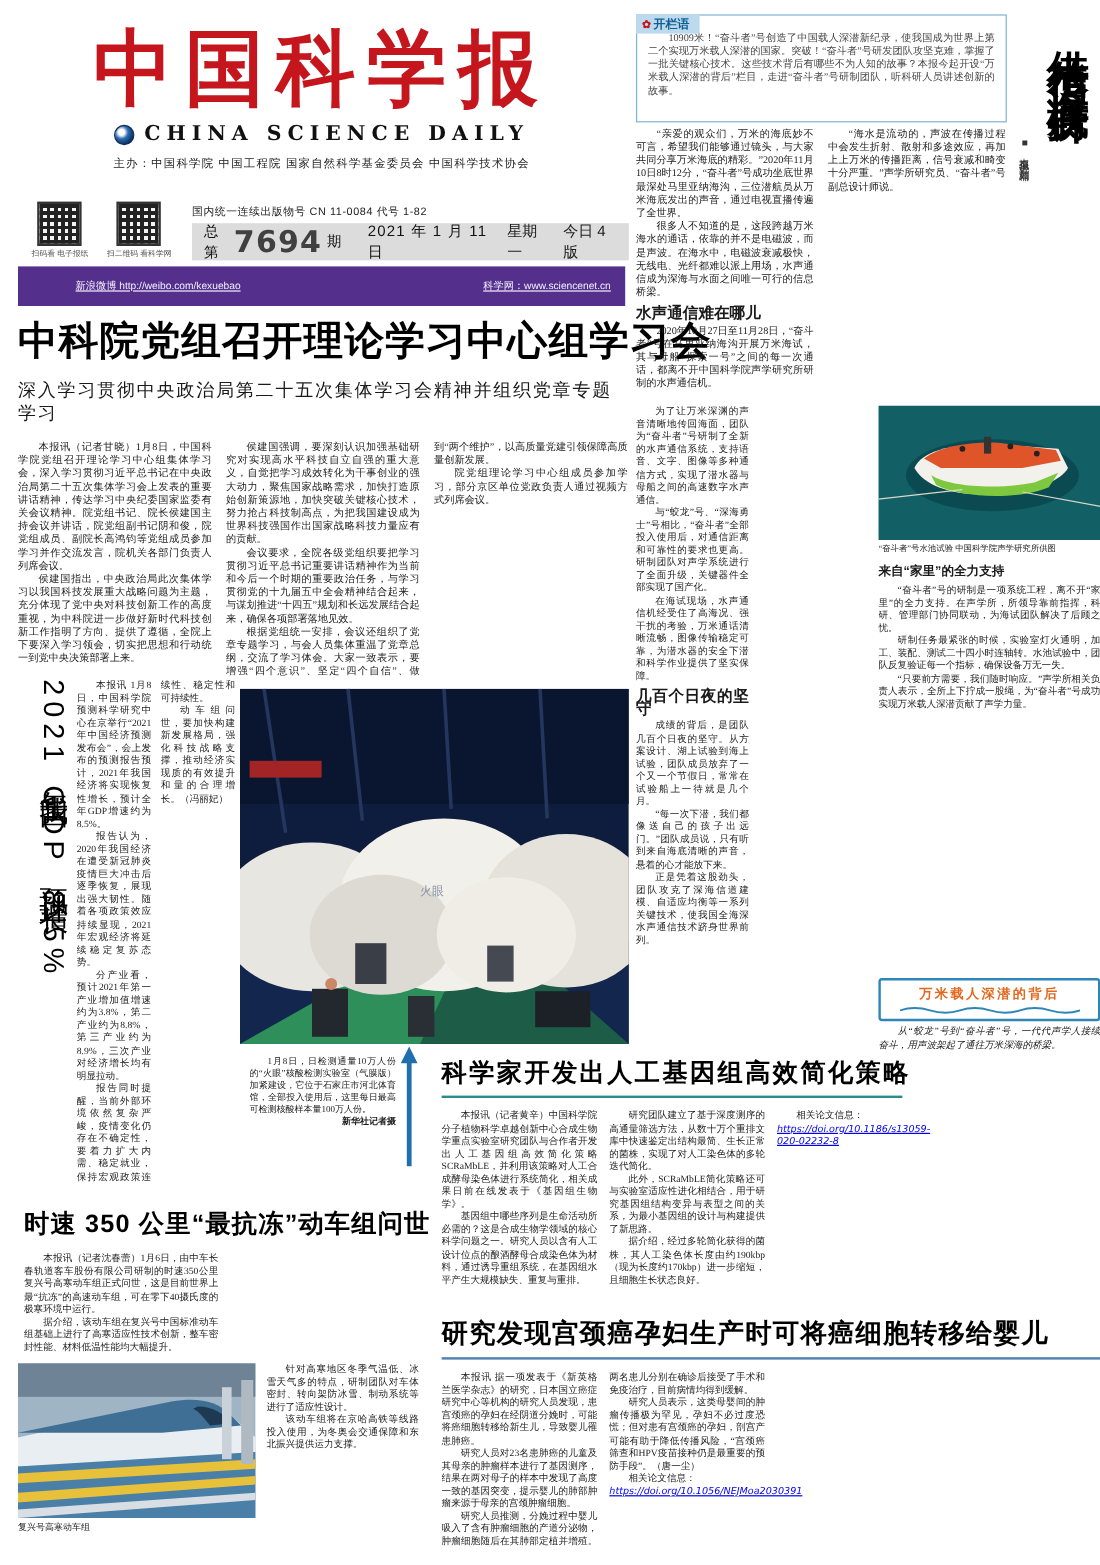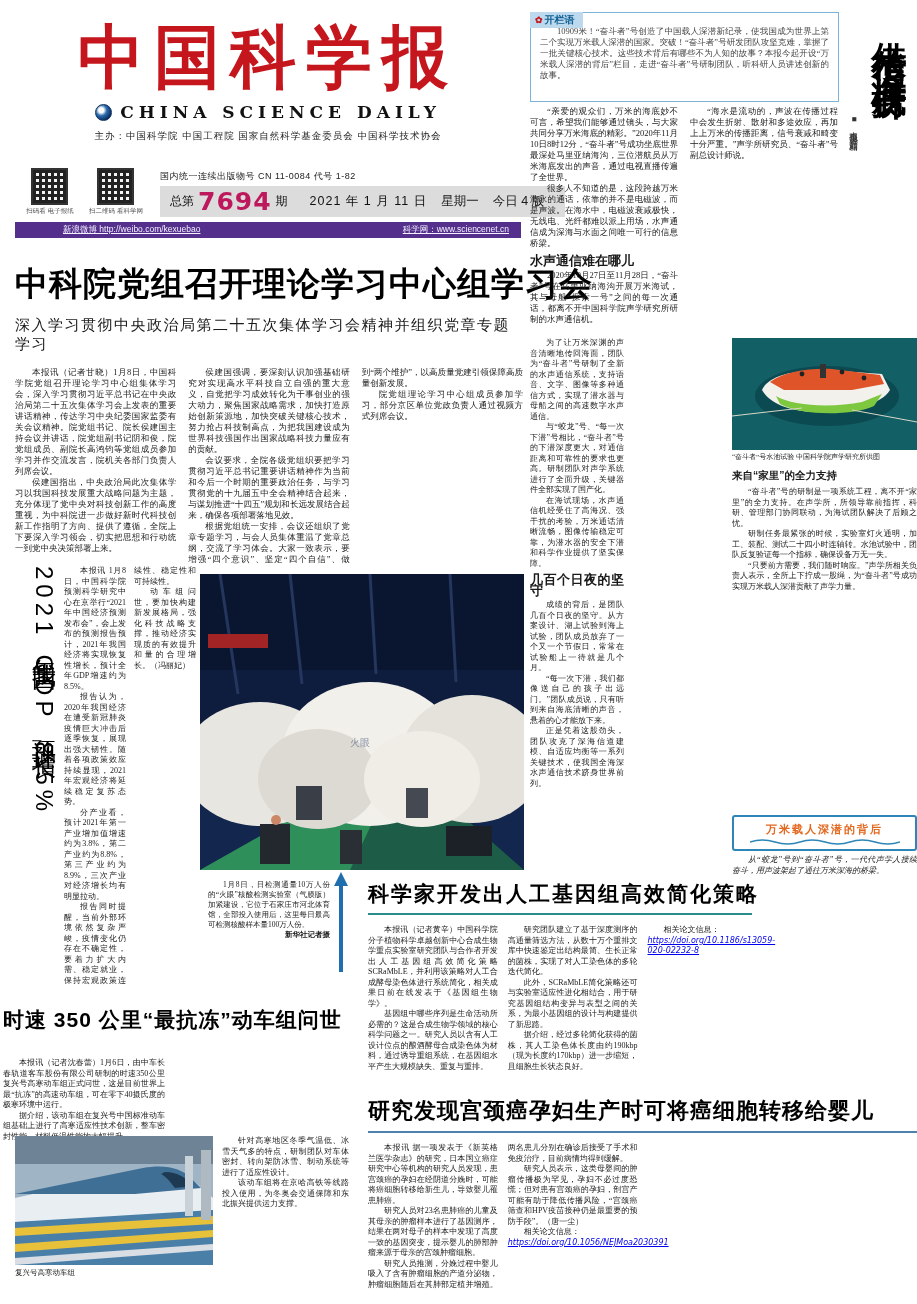--- a/index.html
+++ b/index.html
@@ -14,27 +14,27 @@
   .globe { width:17px; height:17px; border-radius:50%; background:radial-gradient(circle at 35% 35%, #ffffff 0 18%, #2b6cb0 40%, #0b2e5e 75%, #123a6b 100%); border:1px solid #0b2e5e; }
   .mast-eng-text { font-family:"DejaVu Serif",serif; font-weight:bold; font-size:17px; letter-spacing:5px; color:#111; }
   .mast-org { margin-top:8px; font-family:"Liberation Sans",sans-serif; font-size:9.5px; color:#222; letter-spacing:1px; }
   .info-row { position:absolute; left:15px; top:168px; width:506px; height:52px; }
   .qr { position:absolute; top:0; width:37px; height:37px; border:2px solid #333;
         background:
           repeating-linear-gradient(0deg,#222 0 3px,transparent 3px 6px),
           repeating-linear-gradient(90deg,#222 0 3px,#f4f4f4 3px 6px); }
   .qr-label { position:absolute; top:39px; width:70px; margin-left:-16px; font-family:"Liberation Sans",sans-serif; font-size:6.5px; color:#555; text-align:center; }
   .pubno { position:absolute; left:145px; top:2px; font-family:"Liberation Sans",sans-serif; font-size:9px; color:#222; letter-spacing:0.5px; }
-  .issue-bar { position:absolute; left:145px; top:18px; width:405px; height:31px; background:#dcdcdc; display:flex; align-items:center; padding:0 10px; font-family:"Liberation Sans",sans-serif; }
+  .issue-bar { position:absolute; left:145px; top:18px; width:364px; height:31px; background:#dcdcdc; display:flex; align-items:center; padding:0 10px; font-family:"Liberation Sans",sans-serif; }
   .issue-bar .zi { font-size:12px; color:#111; }
-  .issue-num { font-size:25px; font-weight:bold; color:#be185d; letter-spacing:1px; margin:0 4px; font-family:"DejaVu Sans",sans-serif; }
+  .issue-num { font-size:25px; font-weight:bold; color:#404040; letter-spacing:1px; margin:0 4px; font-family:"DejaVu Sans",sans-serif; }
   .issue-date { margin-left:22px; font-size:12.5px; color:#111; letter-spacing:1px; }
   .issue-week { margin-left:14px; font-size:12.5px; }
   .issue-pages { margin-left:14px; font-size:12.5px; }
-  .purple-bar { position:absolute; left:15px; top:222px; width:506px; height:16px; background:#54308c; display:flex; align-items:center; justify-content:space-between; padding:0 12px 0 48px; font-family:"Liberation Sans",sans-serif; font-size:8.5px; color:#efe7ff; }
+  .purple-bar { position:absolute; left:15px; top:222px; width:506px; height:33px; background:#54308c; display:flex; align-items:center; justify-content:space-between; padding:0 12px 0 48px; font-family:"Liberation Sans",sans-serif; font-size:8.5px; color:#efe7ff; }
   .purple-bar a { color:#f5f0ff; text-decoration:underline; }
 
   
   .lead { position:absolute; left:15px; top:262px; width:508px; }
   .lead h1 { font-family:"Liberation Sans",sans-serif; font-weight:bold; font-size:33px; letter-spacing:1px; color:#000; white-space:nowrap; }
   .lead .sub { margin-top:9px; font-family:"Liberation Sans",sans-serif; font-size:15px; letter-spacing:1.5px; color:#1a1a1a; }
   .body-cols { column-fill:auto; overflow:hidden; text-align:justify; }
   .body-cols p, .flow p { text-indent:2em; }
   .lead .body-cols { margin-top:13px; height:198px; column-count:3; column-gap:12px; font-size:8.5px; line-height:11px; }
 
@@ -55,23 +55,23 @@
   .flow h4 { font-family:Liberation Sans, sans-serif; font-size:13px; margin:6px 0 4px; text-indent:0; }
   .doi { font-style:italic; font-family:"DejaVu Sans",sans-serif; }
 
   
   .genome { position:absolute; left:368px; top:880px; width:549px; }
   .genome .art-h2 { font-size:21px; letter-spacing:2px; }
   .genome .rule { width:384px; background:#2c8c8c; }
   .genome .body-cols { margin-top:10px; height:154px; column-count:4; column-gap:10px; font-size:8px; line-height:10.5px; }
 
   
-  .train { position:absolute; left:3px; top:1006px; width:334px; }
+  .train { position:absolute; left:20px; top:1006px; width:334px; }
   .train .art-h2 { font-size:21px; letter-spacing:1px; }
-  .train .body-cols { margin-top:24px; height:86px; column-count:2; column-gap:10px; font-size:8px; line-height:10.5px; }
+  .train .body-cols { margin-top:10px; height:86px; column-count:2; column-gap:10px; font-size:8px; line-height:10.5px; }
   .train-photo { position:absolute; left:15px; top:1136px; width:198px; height:129px; }
   .train-caption { position:absolute; left:15px; top:1268px; width:198px; font-size:7.5px; color:#222; }
   .train-side { position:absolute; left:222px; top:1136px; width:127px; height:166px; overflow:hidden; font-size:8px; line-height:10.5px; text-align:justify; }
 
   
   .cancer { position:absolute; left:368px; top:1096px; width:549px; }
   .cancer .art-h2 { font-size:22px; letter-spacing:1px; }
   .cancer .rule { width:549px; background:#4f81b0; }
   .cancer .body-cols { margin-top:10px; height:152px; column-count:4; column-gap:10px; font-size:8px; line-height:10.5px; }
 
@@ -249,21 +249,21 @@
 
   <div class="sub-row2 flow">
       <p>“亲爱的观众们，万米的海底妙不可言，希望我们能够通过镜头，与大家共同分享万米海底的精彩。”2020年11月10日8时12分，“奋斗者”号成功坐底世界最深处马里亚纳海沟，三位潜航员从万米海底发出的声音，通过电视直播传遍了全世界。</p>
       <p>很多人不知道的是，这段跨越万米海水的通话，依靠的并不是电磁波，而是声波。在海水中，电磁波衰减极快，无线电、光纤都难以派上用场，水声通信成为深海与水面之间唯一可行的信息桥梁。</p>
       <h4>水声通信难在哪儿</h4>
       <p>2020年10月27日至11月28日，“奋斗者”号在马里亚纳海沟开展万米海试，其与母船“探索一号”之间的每一次通话，都离不开中国科学院声学研究所研制的水声通信机。</p>
       <p>“海水是流动的，声波在传播过程中会发生折射、散射和多途效应，再加上上万米的传播距离，信号衰减和畸变十分严重。”声学所研究员、“奋斗者”号副总设计师说。</p>
     </div>
   <div class="sub-row3 flow">
       <p>为了让万米深渊的声音清晰地传回海面，团队为“奋斗者”号研制了全新的水声通信系统，支持语音、文字、图像等多种通信方式，实现了潜水器与母船之间的高速数字水声通信。</p>
-      <p>与“蛟龙”号、“每一次下潜”号相比，“奋斗者”号的下潜深度更大，对通信距离和可靠性的要求也更高。研制团队对声学系统进行了全面升级，关键器件全部实现了国产化。</p>
+      <p>与“蛟龙”号、“深海勇士”号相比，“奋斗者”全部投入使用后，对通信距离和可靠性的要求也更高。研制团队对声学系统进行了全面升级，关键器件全部实现了国产化。</p>
       <p>在海试现场，水声通信机经受住了高海况、强干扰的考验，万米通话清晰流畅，图像传输稳定可靠，为潜水器的安全下潜和科学作业提供了坚实保障。</p>
       <h4>几百个日夜的坚守</h4>
       <p>成绩的背后，是团队几百个日夜的坚守。从方案设计、湖上试验到海上试验，团队成员放弃了一个又一个节假日，常常在试验船上一待就是几个月。</p>
       <p>“每一次下潜，我们都像送自己的孩子出远门。”团队成员说，只有听到来自海底清晰的声音，悬着的心才能放下来。</p>
       <p>正是凭着这股劲头，团队攻克了深海信道建模、自适应均衡等一系列关键技术，使我国全海深水声通信技术跻身世界前列。</p>
     </div>
 
   <div class="sub-right">
     <svg class="ship-photo" viewBox="0 0 185 112">
       <rect width="185" height="112" fill="#15666c"></rect>

